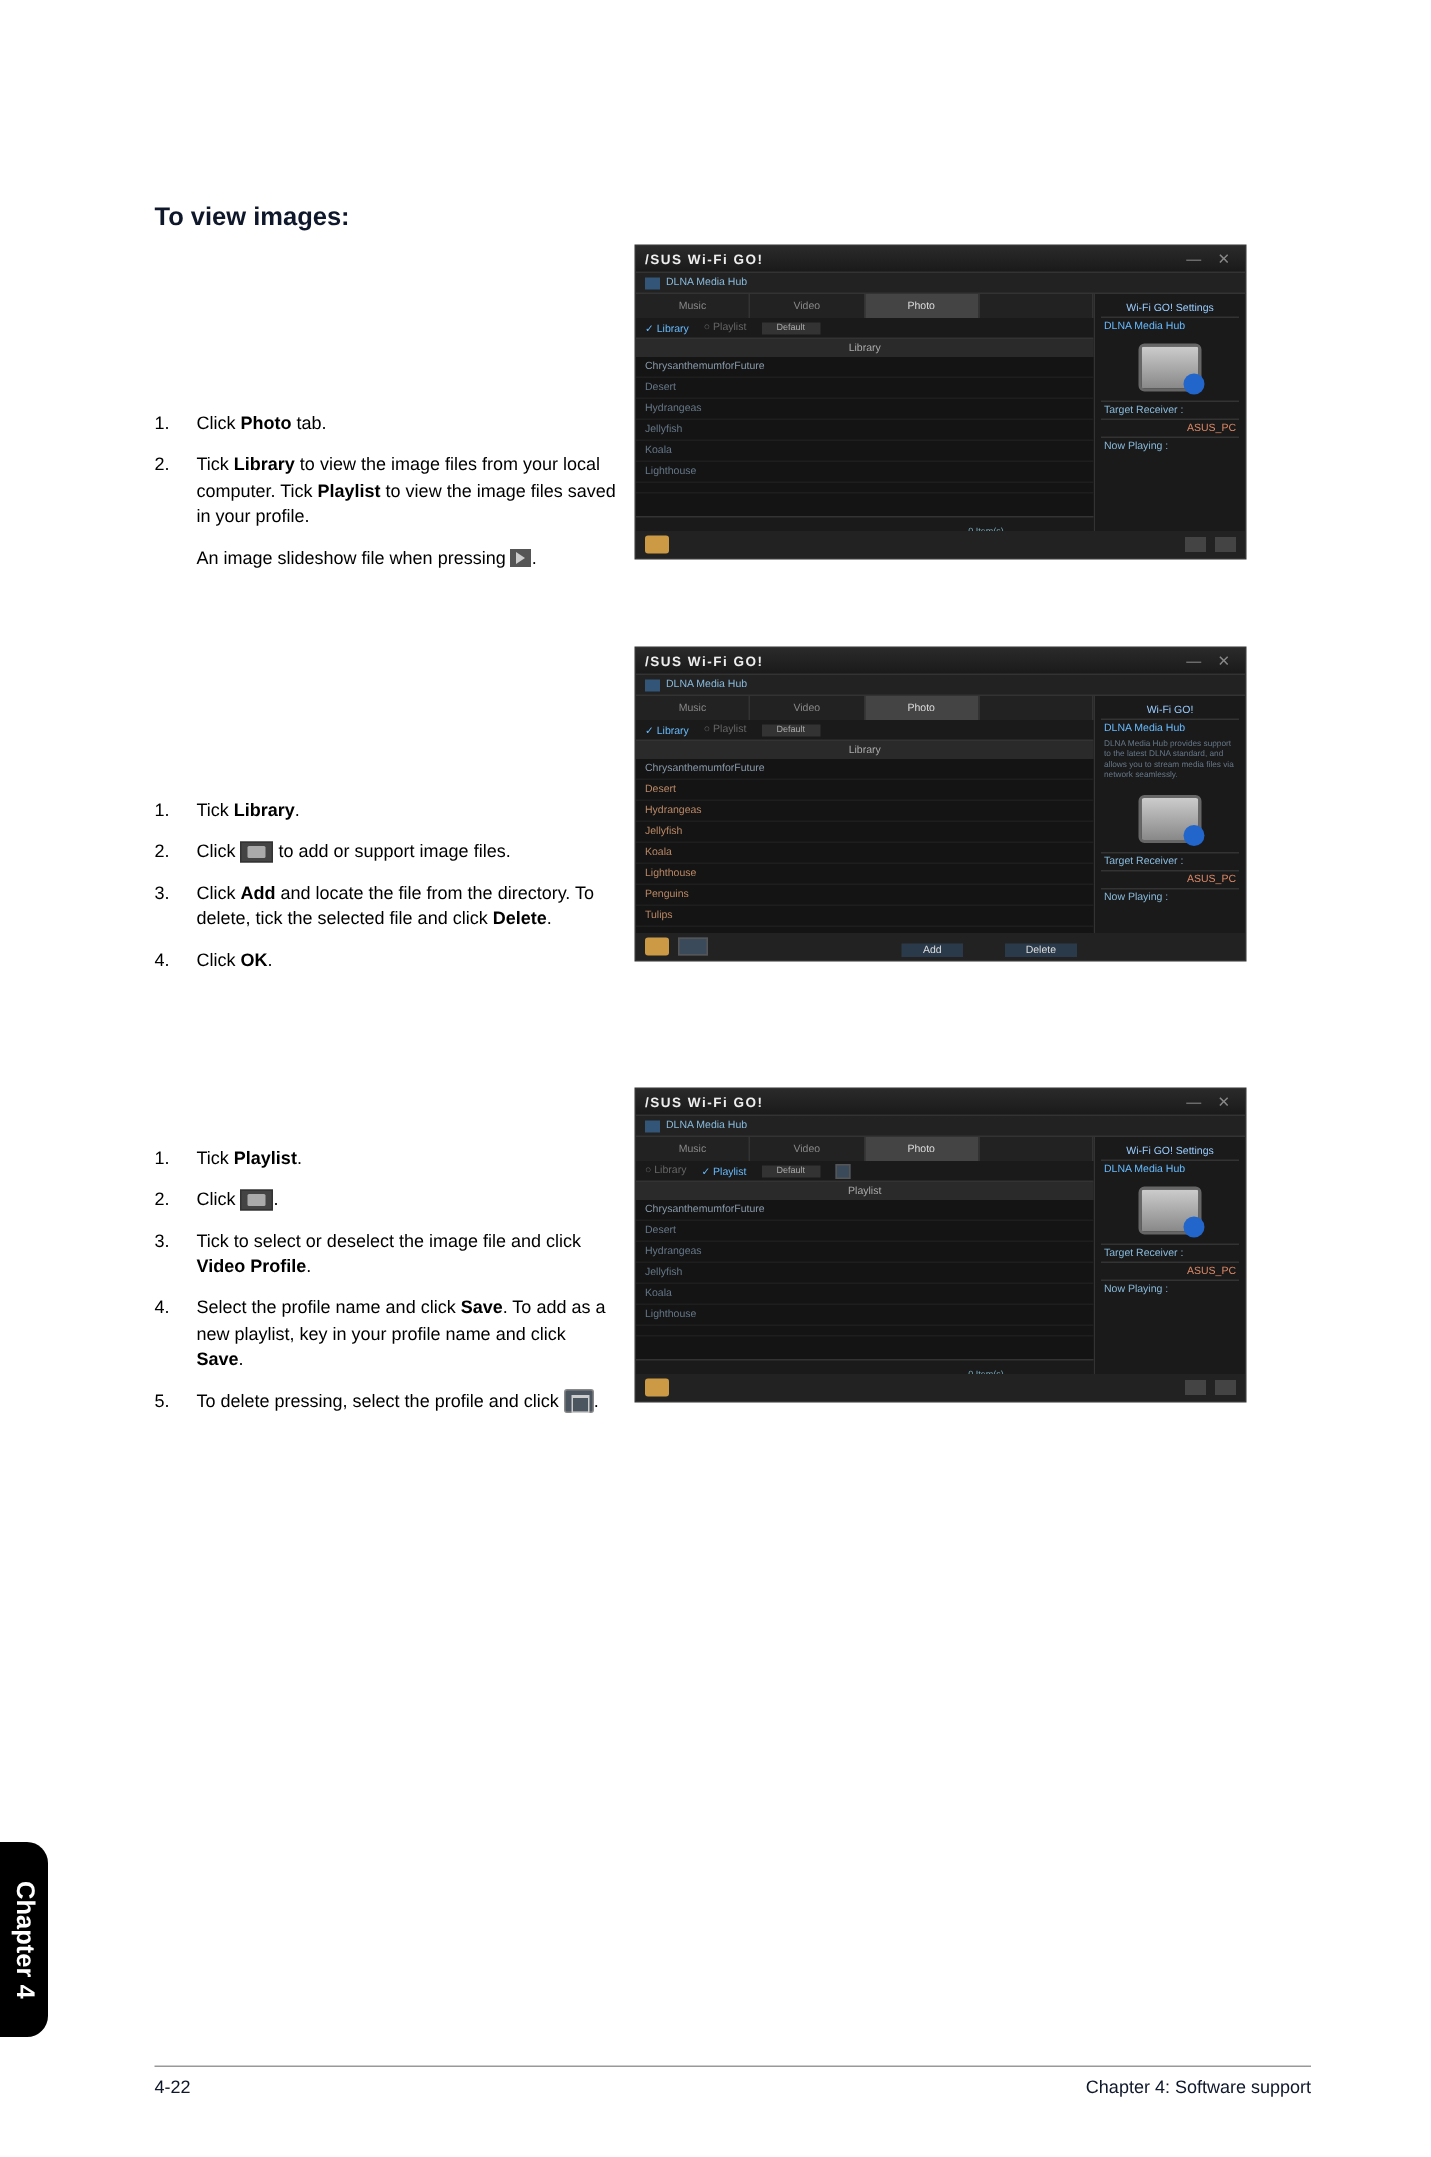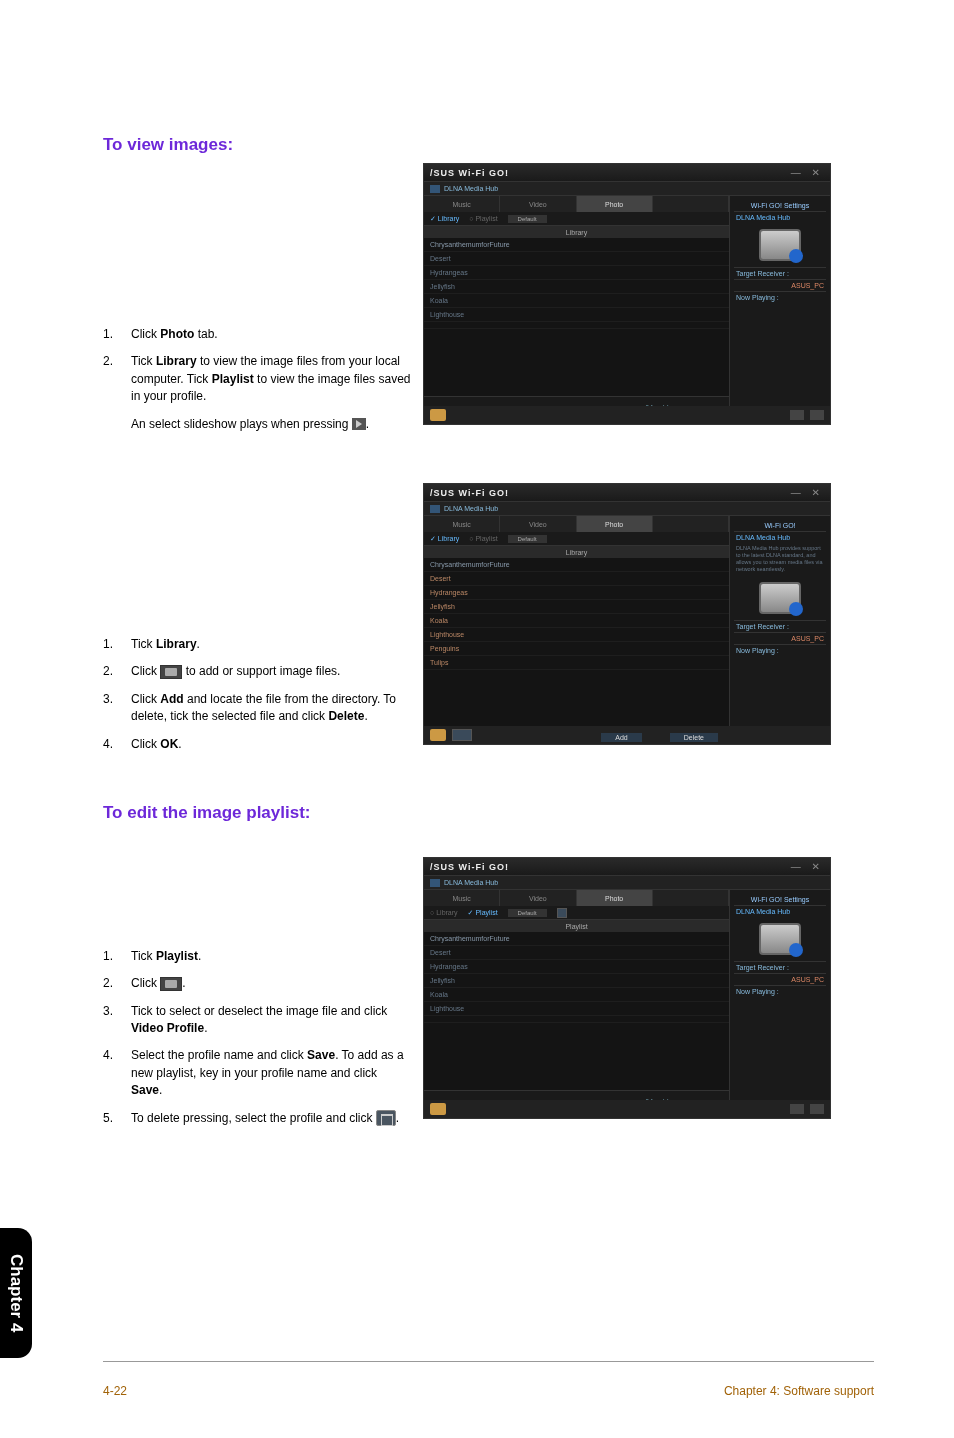--- a/index.html
+++ b/index.html
@@ -18,21 +18,21 @@
   .section {
     margin-bottom: 40px;
   }
   .section-playlist {
     margin-top: 8px;
   }
   h2 {
     font-size: 17px;
     font-weight: bold;
     margin-bottom: 8px;
-    color: #6d28d9;
+    color: #0f172a;
   }
   .row-wrap {
     display: flex;
     align-items: flex-end;
   }
   .text-col {
     width: 320px;
     padding-right: 12px;
   }
   .img-col {
@@ -104,21 +104,21 @@
     position: absolute;
     left: 4px; top: 3px;
     width: 10px; height: 9px;
     border: 1px solid #ccc;
     border-top: 2px solid #ccc;
   }
 
   
   .mock {
     width: 408px;
-    height: 262px;
+    height: 210px;
     background: linear-gradient(#1a1a1a, #0a0a0a);
     border: 1px solid #333;
     position: relative;
     color: #999;
     font-size: 7px;
     margin-bottom: 18px;
   }
   .mock-playlist { margin-top: 26px; }
   .mock .titlebar {
     height: 18px;
@@ -320,25 +320,25 @@
     font-size: 17px;
     border-top-right-radius: 14px;
     border-bottom-right-radius: 14px;
   }
   .page-footer {
     position: absolute;
     bottom: 40px;
     left: 103px;
     right: 80px;
     border-top: 1px solid #999;
-    padding-top: 22px;
+    padding-top: 6px;
     display: flex;
     justify-content: space-between;
     font-size: 12px;
-    color: #a16207;
+    color: #0f172a;
   }
 </style>
 </head>
 <body>
 
 <div class="page">
 
   <div class="section">
     <h2>To view images:</h2>
     <div class="row-wrap">
@@ -346,21 +346,21 @@
         <ol>
           <li>
               <div class="li-body">
             <span>Click </span><b>Photo</b><span> tab.</span>
           </div>
             </li>
           <li>
               <div class="li-body">
             <span>Tick </span><b>Library</b><span> to view the image files from your local computer. Tick </span><b>Playlist</b><span> to view the image files saved in your profile.</span>
             <div class="sub">
-              <span>An select slideshow plays when pressing </span><span class="icon-play-tri"></span>.
+              <span>An image slideshow file when pressing </span><span class="icon-play-tri"></span>.
             </div>
           </div>
             </li>
         </ol>
       </div>
       <div class="img-col">
         <div class="mock">
           <div class="titlebar">
             <span class="brand">/SUS Wi-Fi GO!</span>
             <span class="wcontrols">— ✕</span>
@@ -498,21 +498,20 @@
           <div class="bottom-btns">
             <div class="btn">Add</div>
             <div class="btn">Delete</div>
           </div>
         </div>
       </div>
     </div>
   </div>
 
   <div class="section section-playlist">
-    <h2>To edit the image playlist:</h2>
     <div class="row-wrap">
       <div class="text-col">
         <ol>
           <li>
               <div class="li-body">
             <span>Tick </span><b>Playlist</b><span>.</span>
           </div>
             </li>
           <li>
               <div class="li-body">

